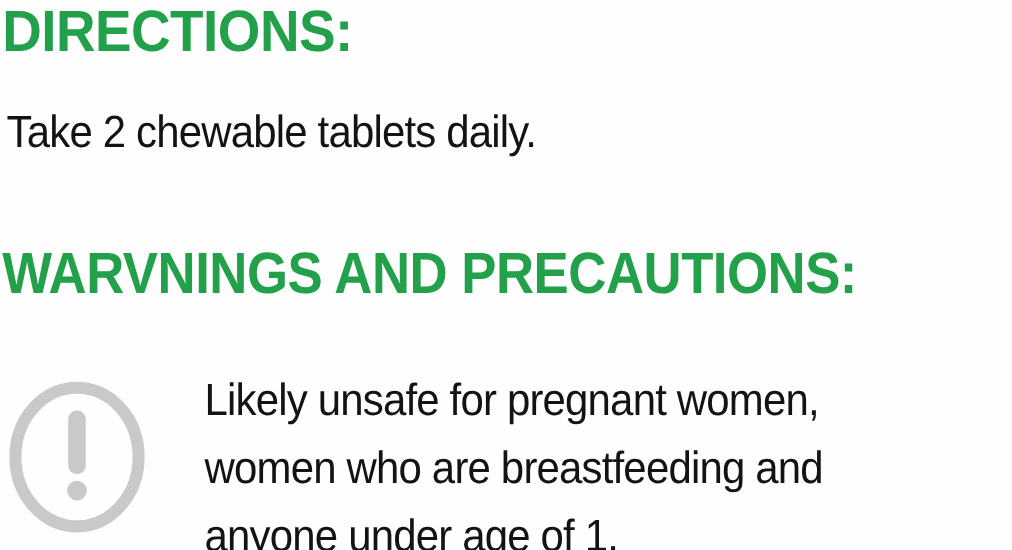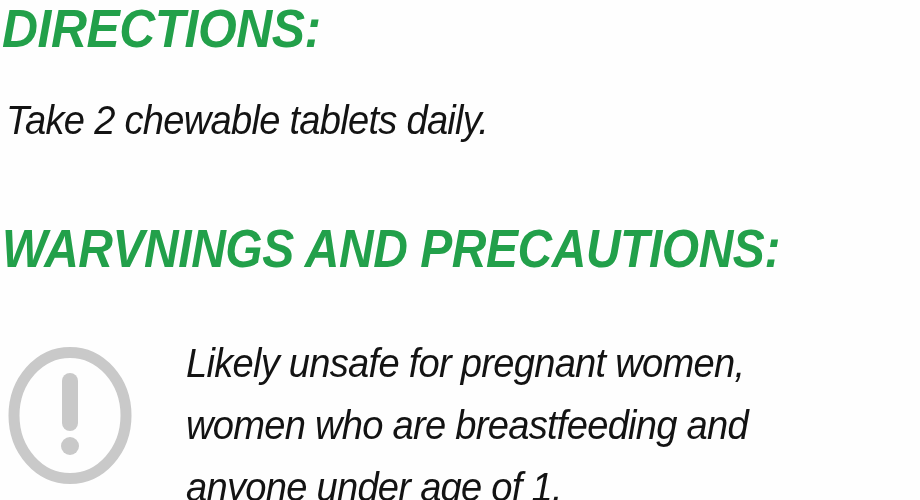--- a/index.html
+++ b/index.html
@@ -9,21 +9,20 @@
   }
   body {
     font-family: "Liberation Sans", sans-serif;
   }
   #label-panel {
     position: relative;
     width: 920px;
     height: 500px;
     background: #fefefe;
     overflow: hidden;
-    font-style: italic;
   }
 
   
   .section-heading {
     position: absolute;
     left: 2px;
     margin: 0;
     color: #22a04a;
     font-family: "Liberation Sans", sans-serif;
     font-weight: bold;

